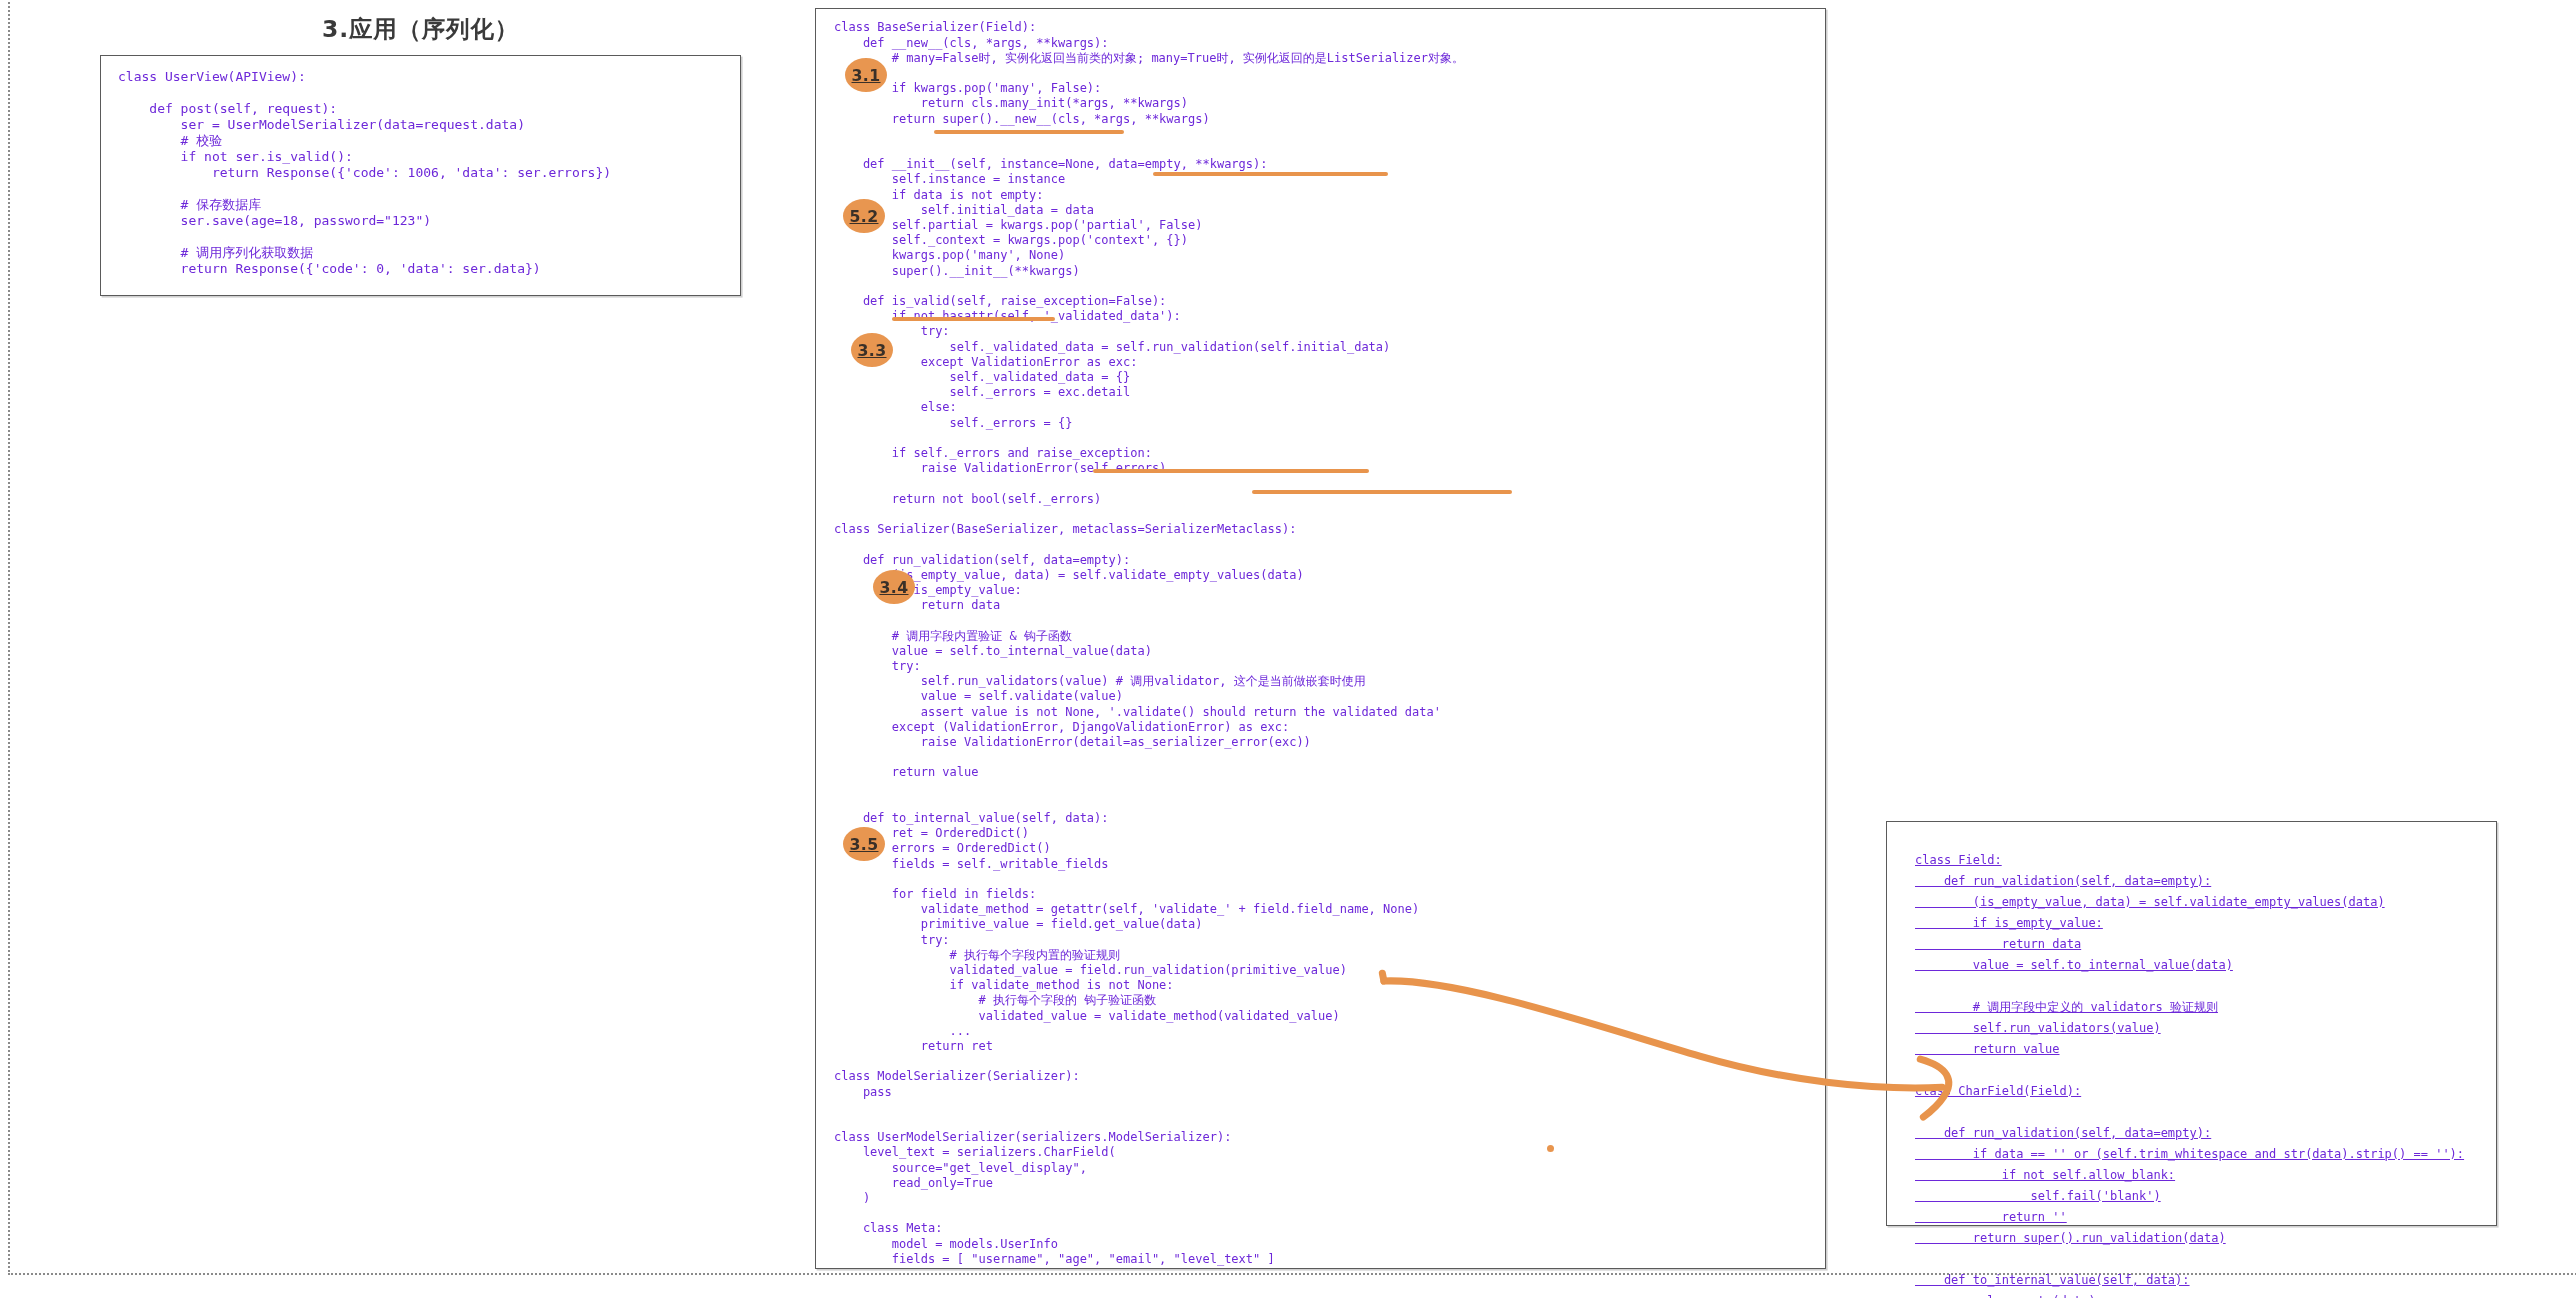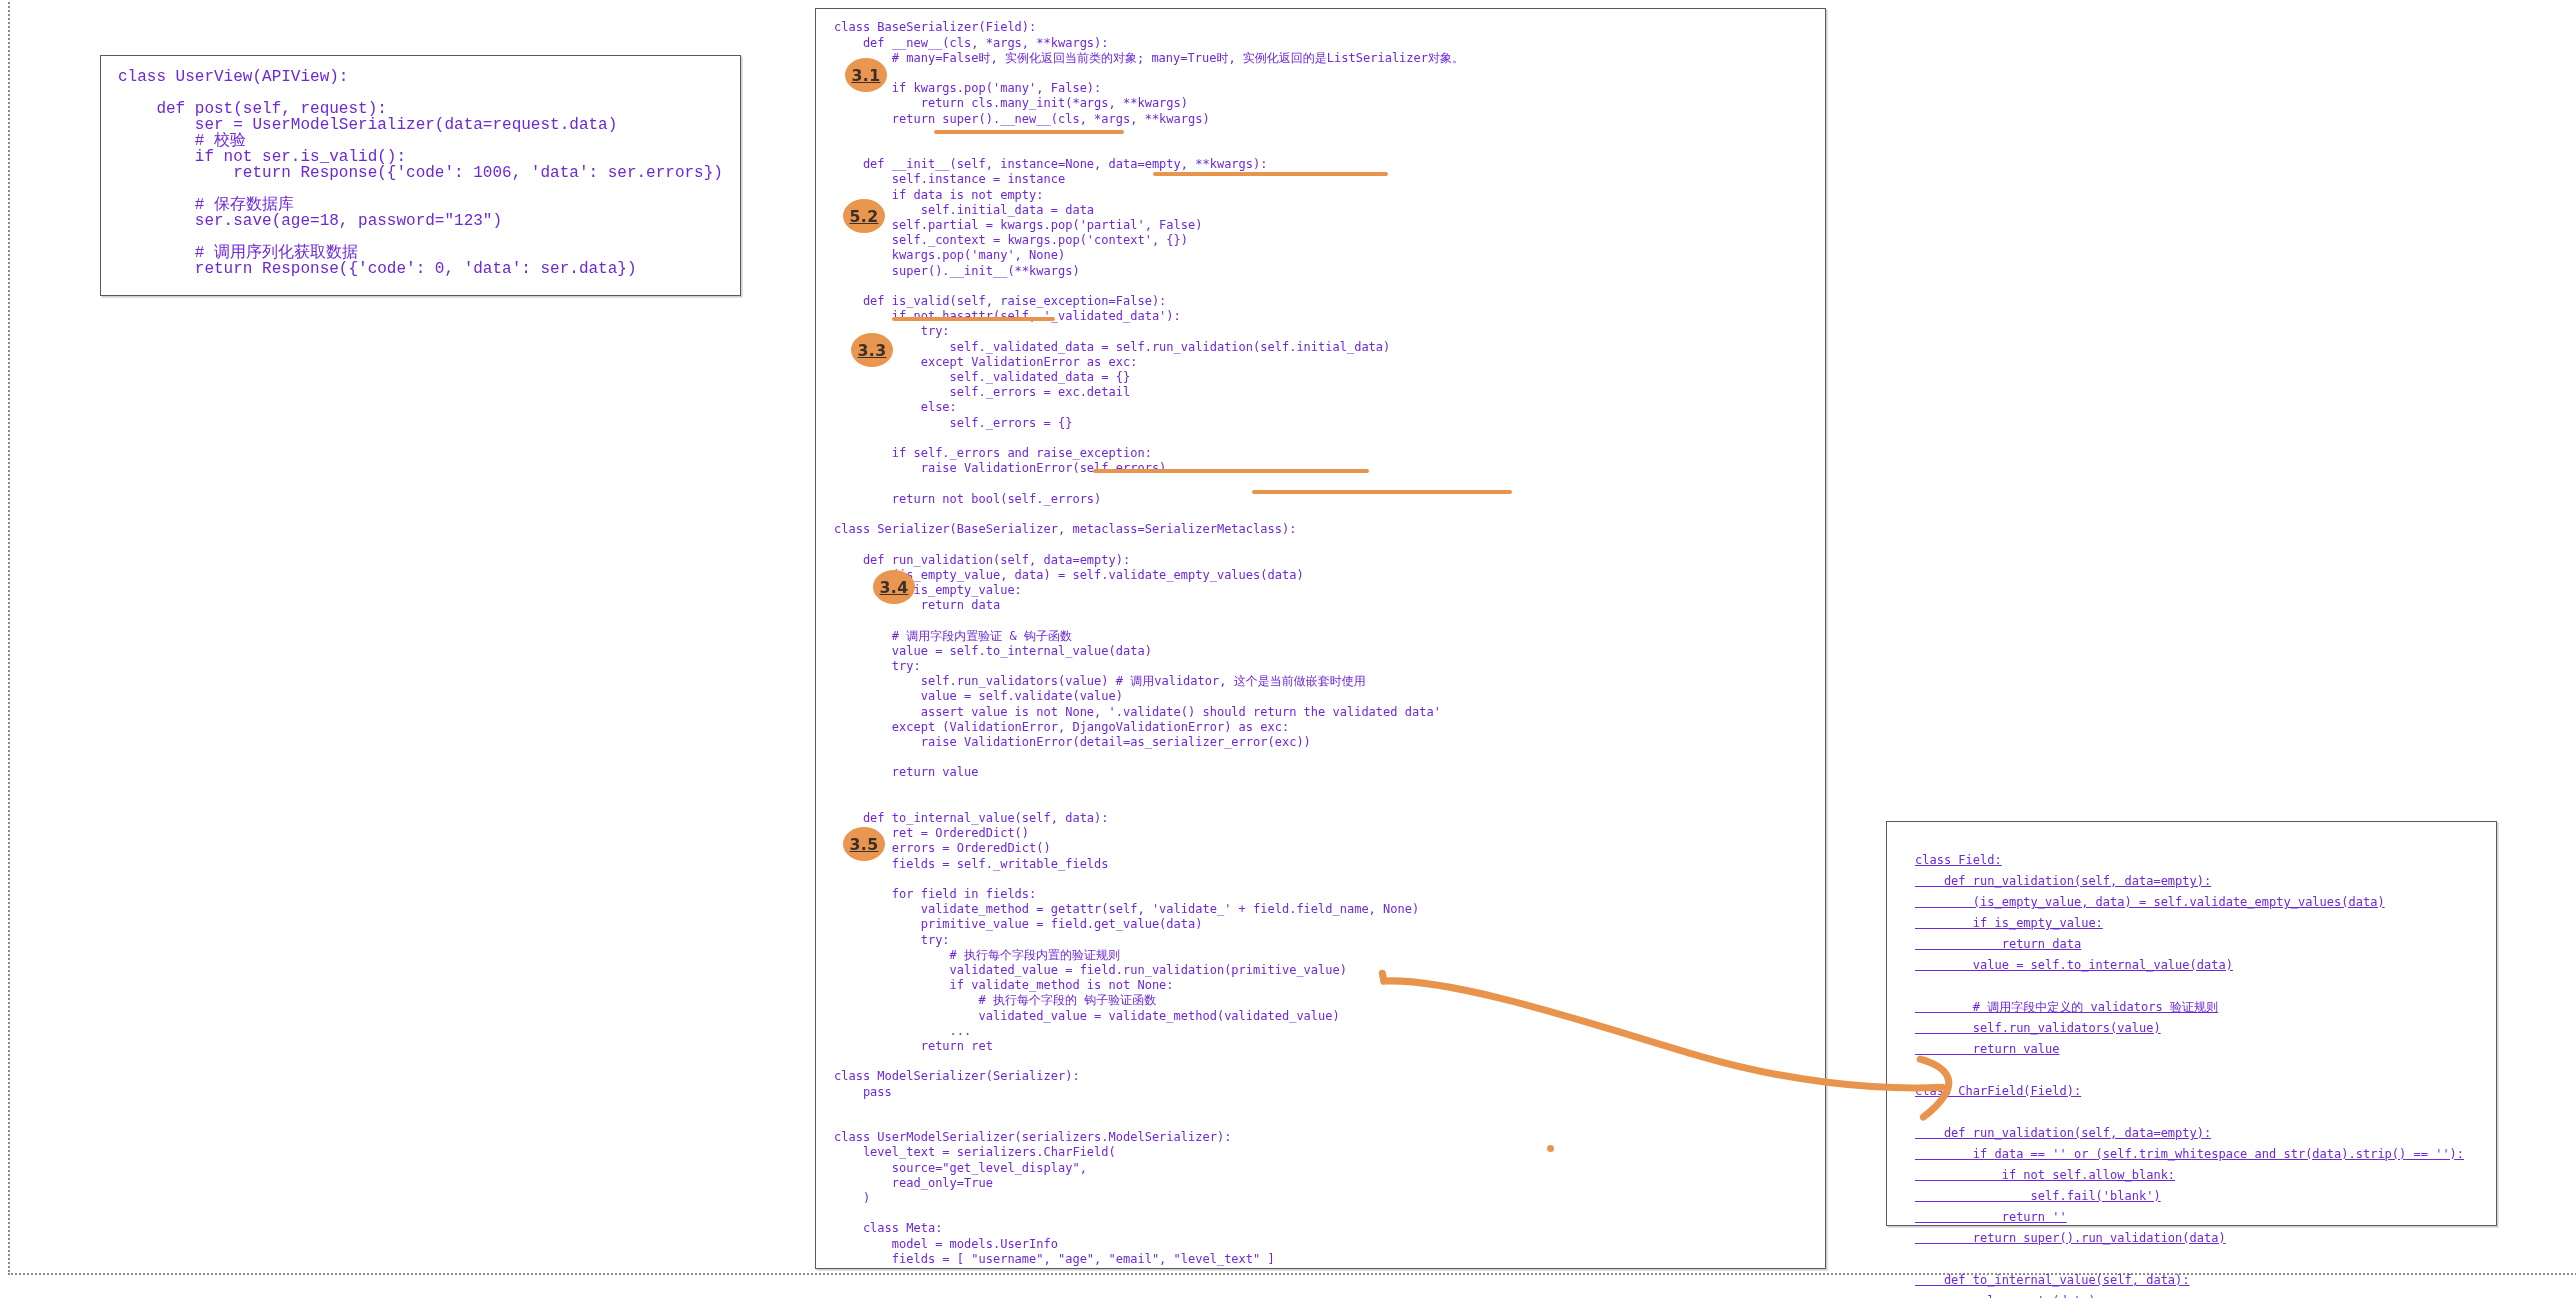--- a/index.html
+++ b/index.html
@@ -60,23 +60,22 @@
     margin: 0;
     font-family: "DejaVu Sans Mono", monospace;
     color: #6d28d9;
     white-space: pre;
     font-variant-ligatures: none;
   }
   #code-left {
     position: absolute;
     left: 118px;
     top: 69px;
-    font-size: 16px;
+    font-size: 13px;
     line-height: 16px;
-    font-family: Liberation Mono, monospace;
   }
   #code-middle {
     position: absolute;
     left: 834px;
     top: 20.4px;
     font-size: 12px;
     line-height: 15.2px;
   }
   #code-right {
     position: absolute;
@@ -133,20 +132,21 @@
     pointer-events: none;
   }
 </style>
 </head>
 <body>
 
 <div id="canvas">
 
   <div class="board-frame"></div>
 
+  <div id="page-title">3.应用（序列化）</div>
 
   <div class="panel" id="panel-left"></div>
   <pre class="code" id="code-left">class UserView(APIView):
 
     def post(self, request):
         ser = UserModelSerializer(data=request.data)
         # 校验
         if not ser.is_valid():
             return Response({'code': 1006, 'data': ser.errors})
 

